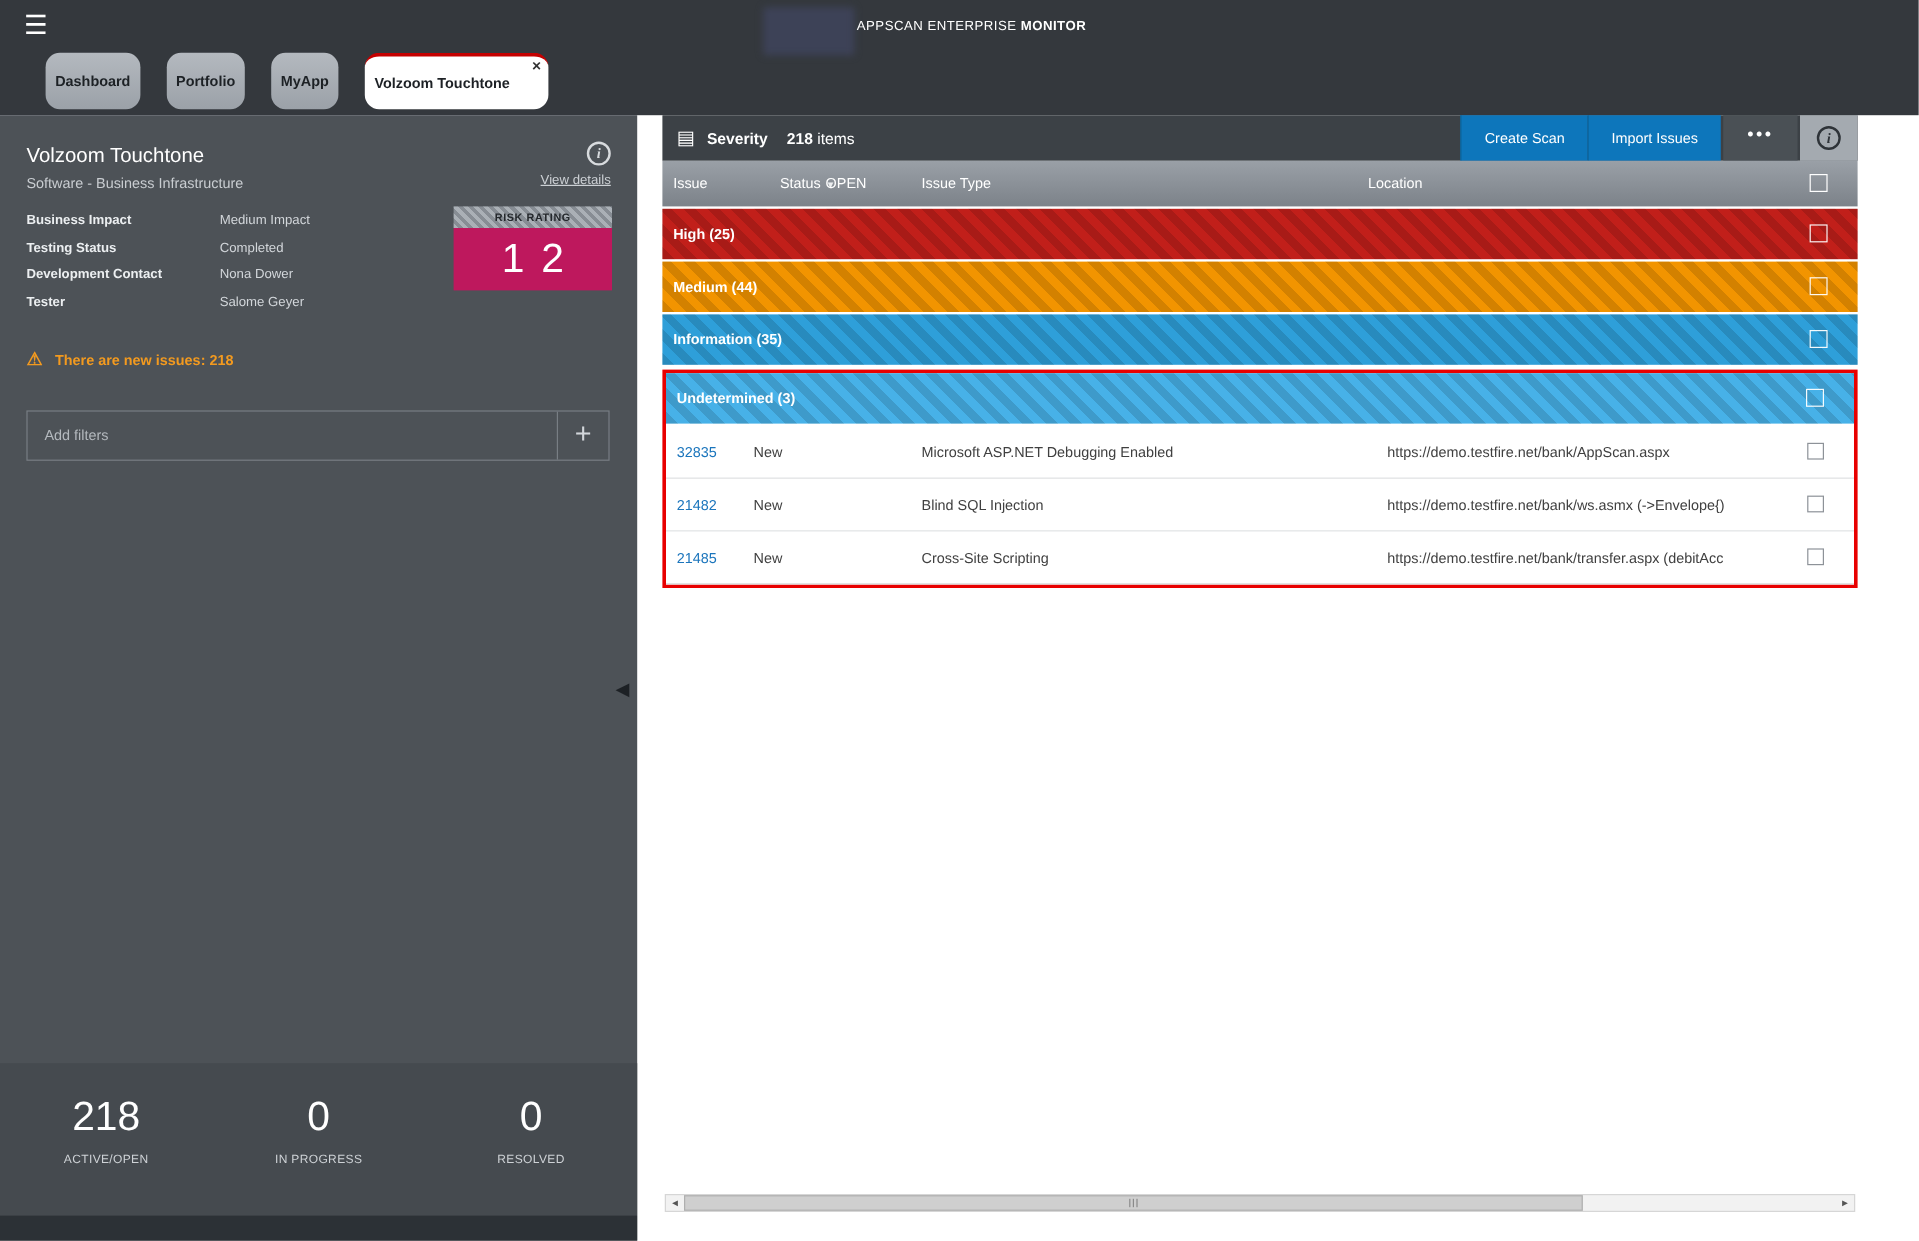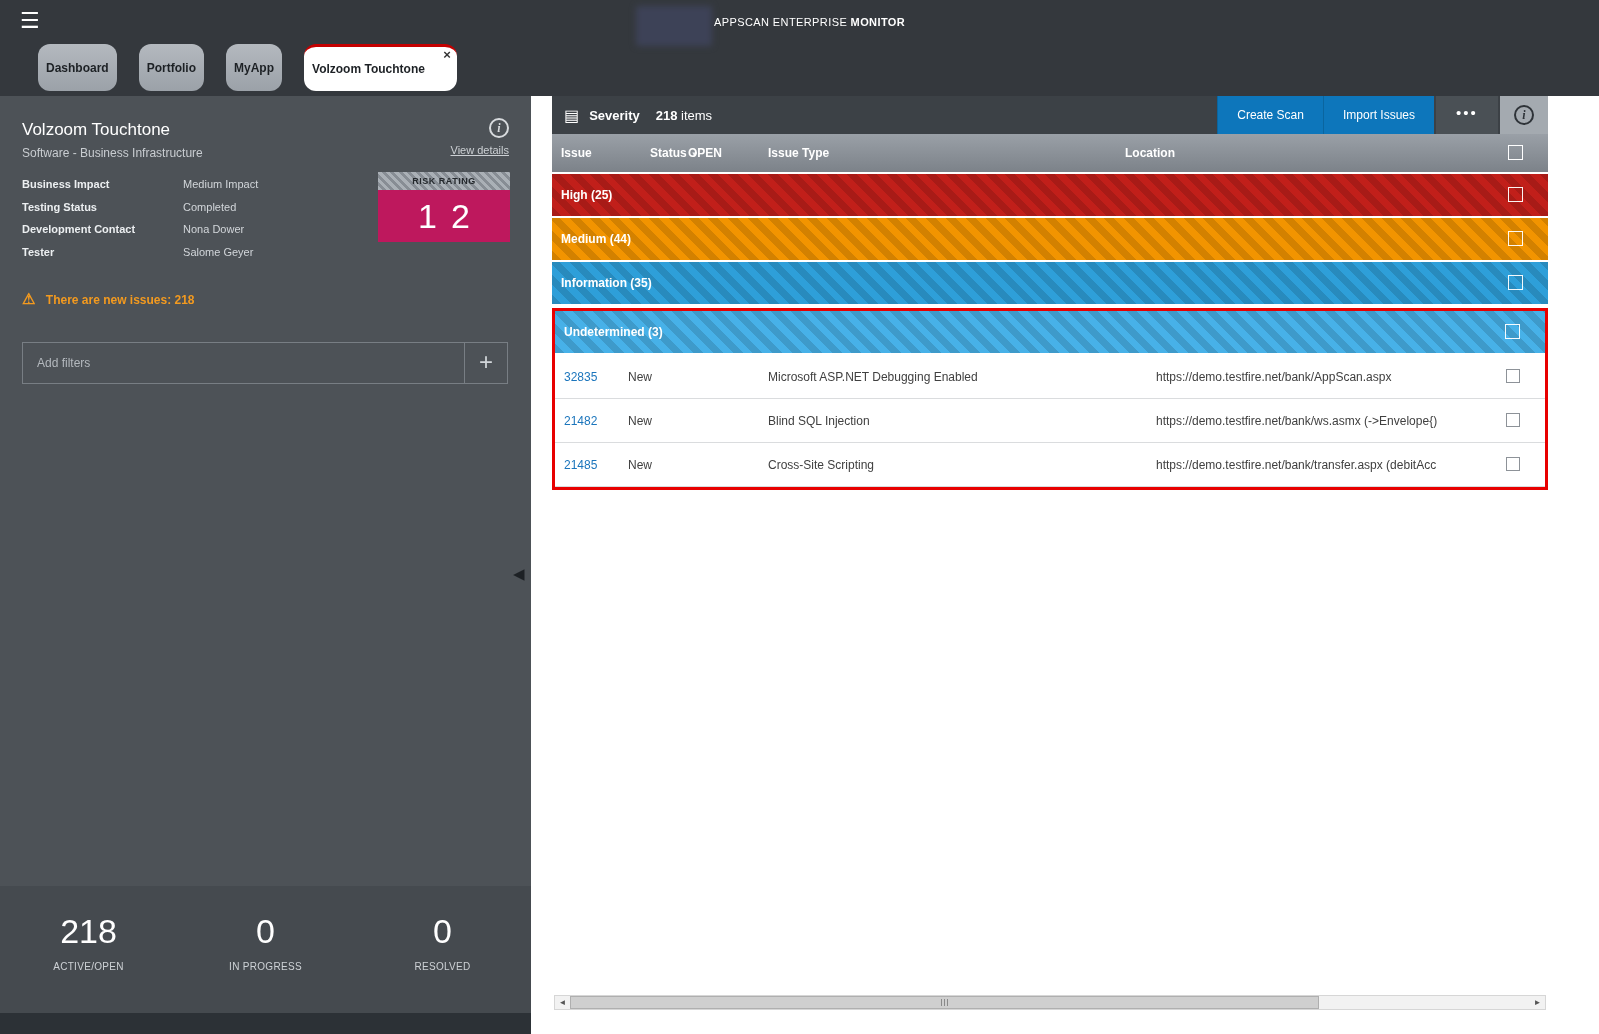--- a/index.html
+++ b/index.html
@@ -71,22 +71,22 @@
   .toolbar-spacer { flex:1; }
   .btn-primary {
     height:38px; line-height:38px; padding:0 19px; background:#0d76bb; color:#fff;
     font-size:12px; cursor:pointer; border-left:1px solid #0a659f;
   }
   .btn-more { width:62px; height:38px; line-height:34px; text-align:center; background:#4a5055; color:#fff; font-size:15px; letter-spacing:2px; margin-left:2px; cursor:pointer; }
   .btn-info { width:48px; height:38px; background:#a4aab0; display:flex; align-items:center; justify-content:center; margin-left:2px; cursor:pointer; }
   .btn-info .icon-circle-i { border:2px solid #2e3338; color:#2e3338; }
 
   .thead { position:absolute; left:0; top:38px; width:996px; height:38px; background:linear-gradient(#9aa0a7,#7c8289); }
-  .th { position:absolute; top:0; height:38px; line-height:38px; color:#fff; font-size:12px; font-weight:bold; cursor:pointer; }
-  .th-issue { left:9px; } .th-status { left:60px;margin-left:38px; } .th-cvss { left:136px; } .th-type { left:216px; } .th-location { left:573px; }
+  .th { position:absolute; top:0; height:38px; line-height:38px; color:#fff; font-size:12px; font-weight:normal; cursor:pointer; }
+  .th-issue { left:9px; } .th-status { left:60px;margin-left:38px; } .th-cvss { left:136px; } .th-type { left:216px; } .th-location { left:588px; }
   .sort-arrow { font-size:8px; margin-left:4px; color:#eceef0; }
   .checkbox { width:15px; height:15px; border:1px solid #fff; position:absolute; right:25px; top:11px; cursor:pointer; }
 
   .rows { position:absolute; left:0; top:78px; width:996px; }
   .group-row {
     height:42px; margin-bottom:2px; position:relative; line-height:42px;
     color:#fff; font-weight:bold; font-size:12px; padding-left:9px; cursor:pointer;
     background-image:repeating-linear-gradient(45deg, rgba(0,0,0,0.13) 0 7px, rgba(0,0,0,0) 7px 14px);
   }
   .group-row .checkbox { top:13px; border-color:rgba(255,255,255,.95); }

